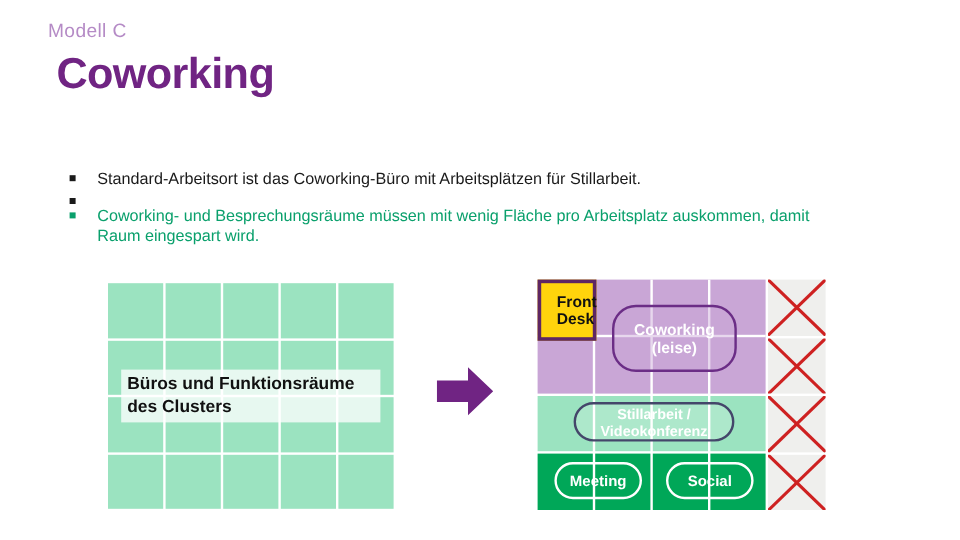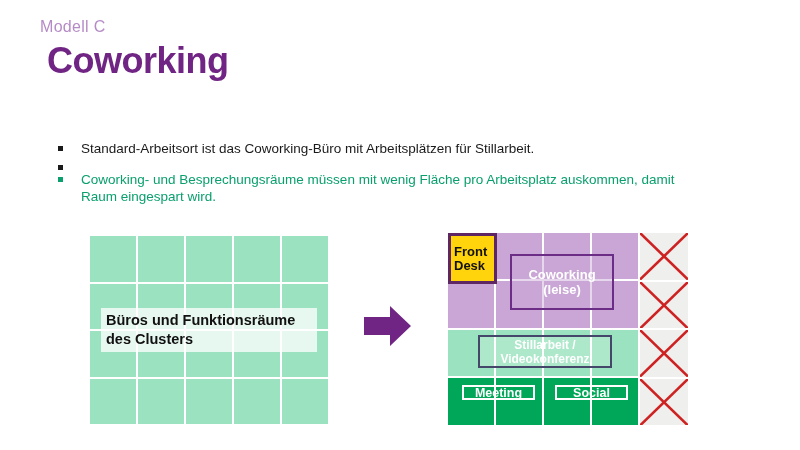--- a/index.html
+++ b/index.html
@@ -85,38 +85,38 @@
   .vline { position: absolute; top: 0; width: 2px; height: 192px; background: #ffffff; }
   .hline { position: absolute; left: 0; width: 190px; height: 2px; background: #ffffff; }
 
   .front-desk {
     position: absolute; left: 0; top: 0; width: 49px; height: 51px;
     background: var(--yellow);
     border: 3px solid #5e2663;
     z-index: 3;
     display: flex; align-items: center;
     font-size: 13px; font-weight: bold; color: #111;
-    line-height: 14px; padding-left: 3px;
+    line-height: 14px; padding-left: 13px;
   }
   .box { position: absolute; z-index: 2; display: flex; align-items: center; justify-content: center;
-         text-align: center; color: #ffffff; font-weight: bold; }
+         text-align: center; color: #ffffff; font-weight: bold; border-radius: 20px; }
   .box-coworking {
     left: 62px; top: 21px; width: 104px; height: 56px;
     border: 2.5px solid #6b2d86;
     background: rgba(201,166,214,0.45);
     font-size: 13px;
   }
   .box-vertraulich {
     left: 30px; top: 102px; width: 134px; height: 33px;
     border: 2.5px solid #44466a;
     background: rgba(255,255,255,0.18);
     font-size: 12px; line-height: 14px;
   }
   .box-meeting, .box-social {
-    top: 152px; width: 73px; height: 15px;
+    top: 152px; width: 73px; height: 31px;
     border: 2px solid #ffffff;
     font-size: 12.5px;
   }
   .box-meeting { left: 14px; }
   .box-social  { left: 107px; }
 
   .crossed-column {
     position: absolute; left: 192px; top: 0; width: 48px; height: 192px;
     display: grid; grid-template-rows: repeat(4, 1fr); gap: 2px;
   }

